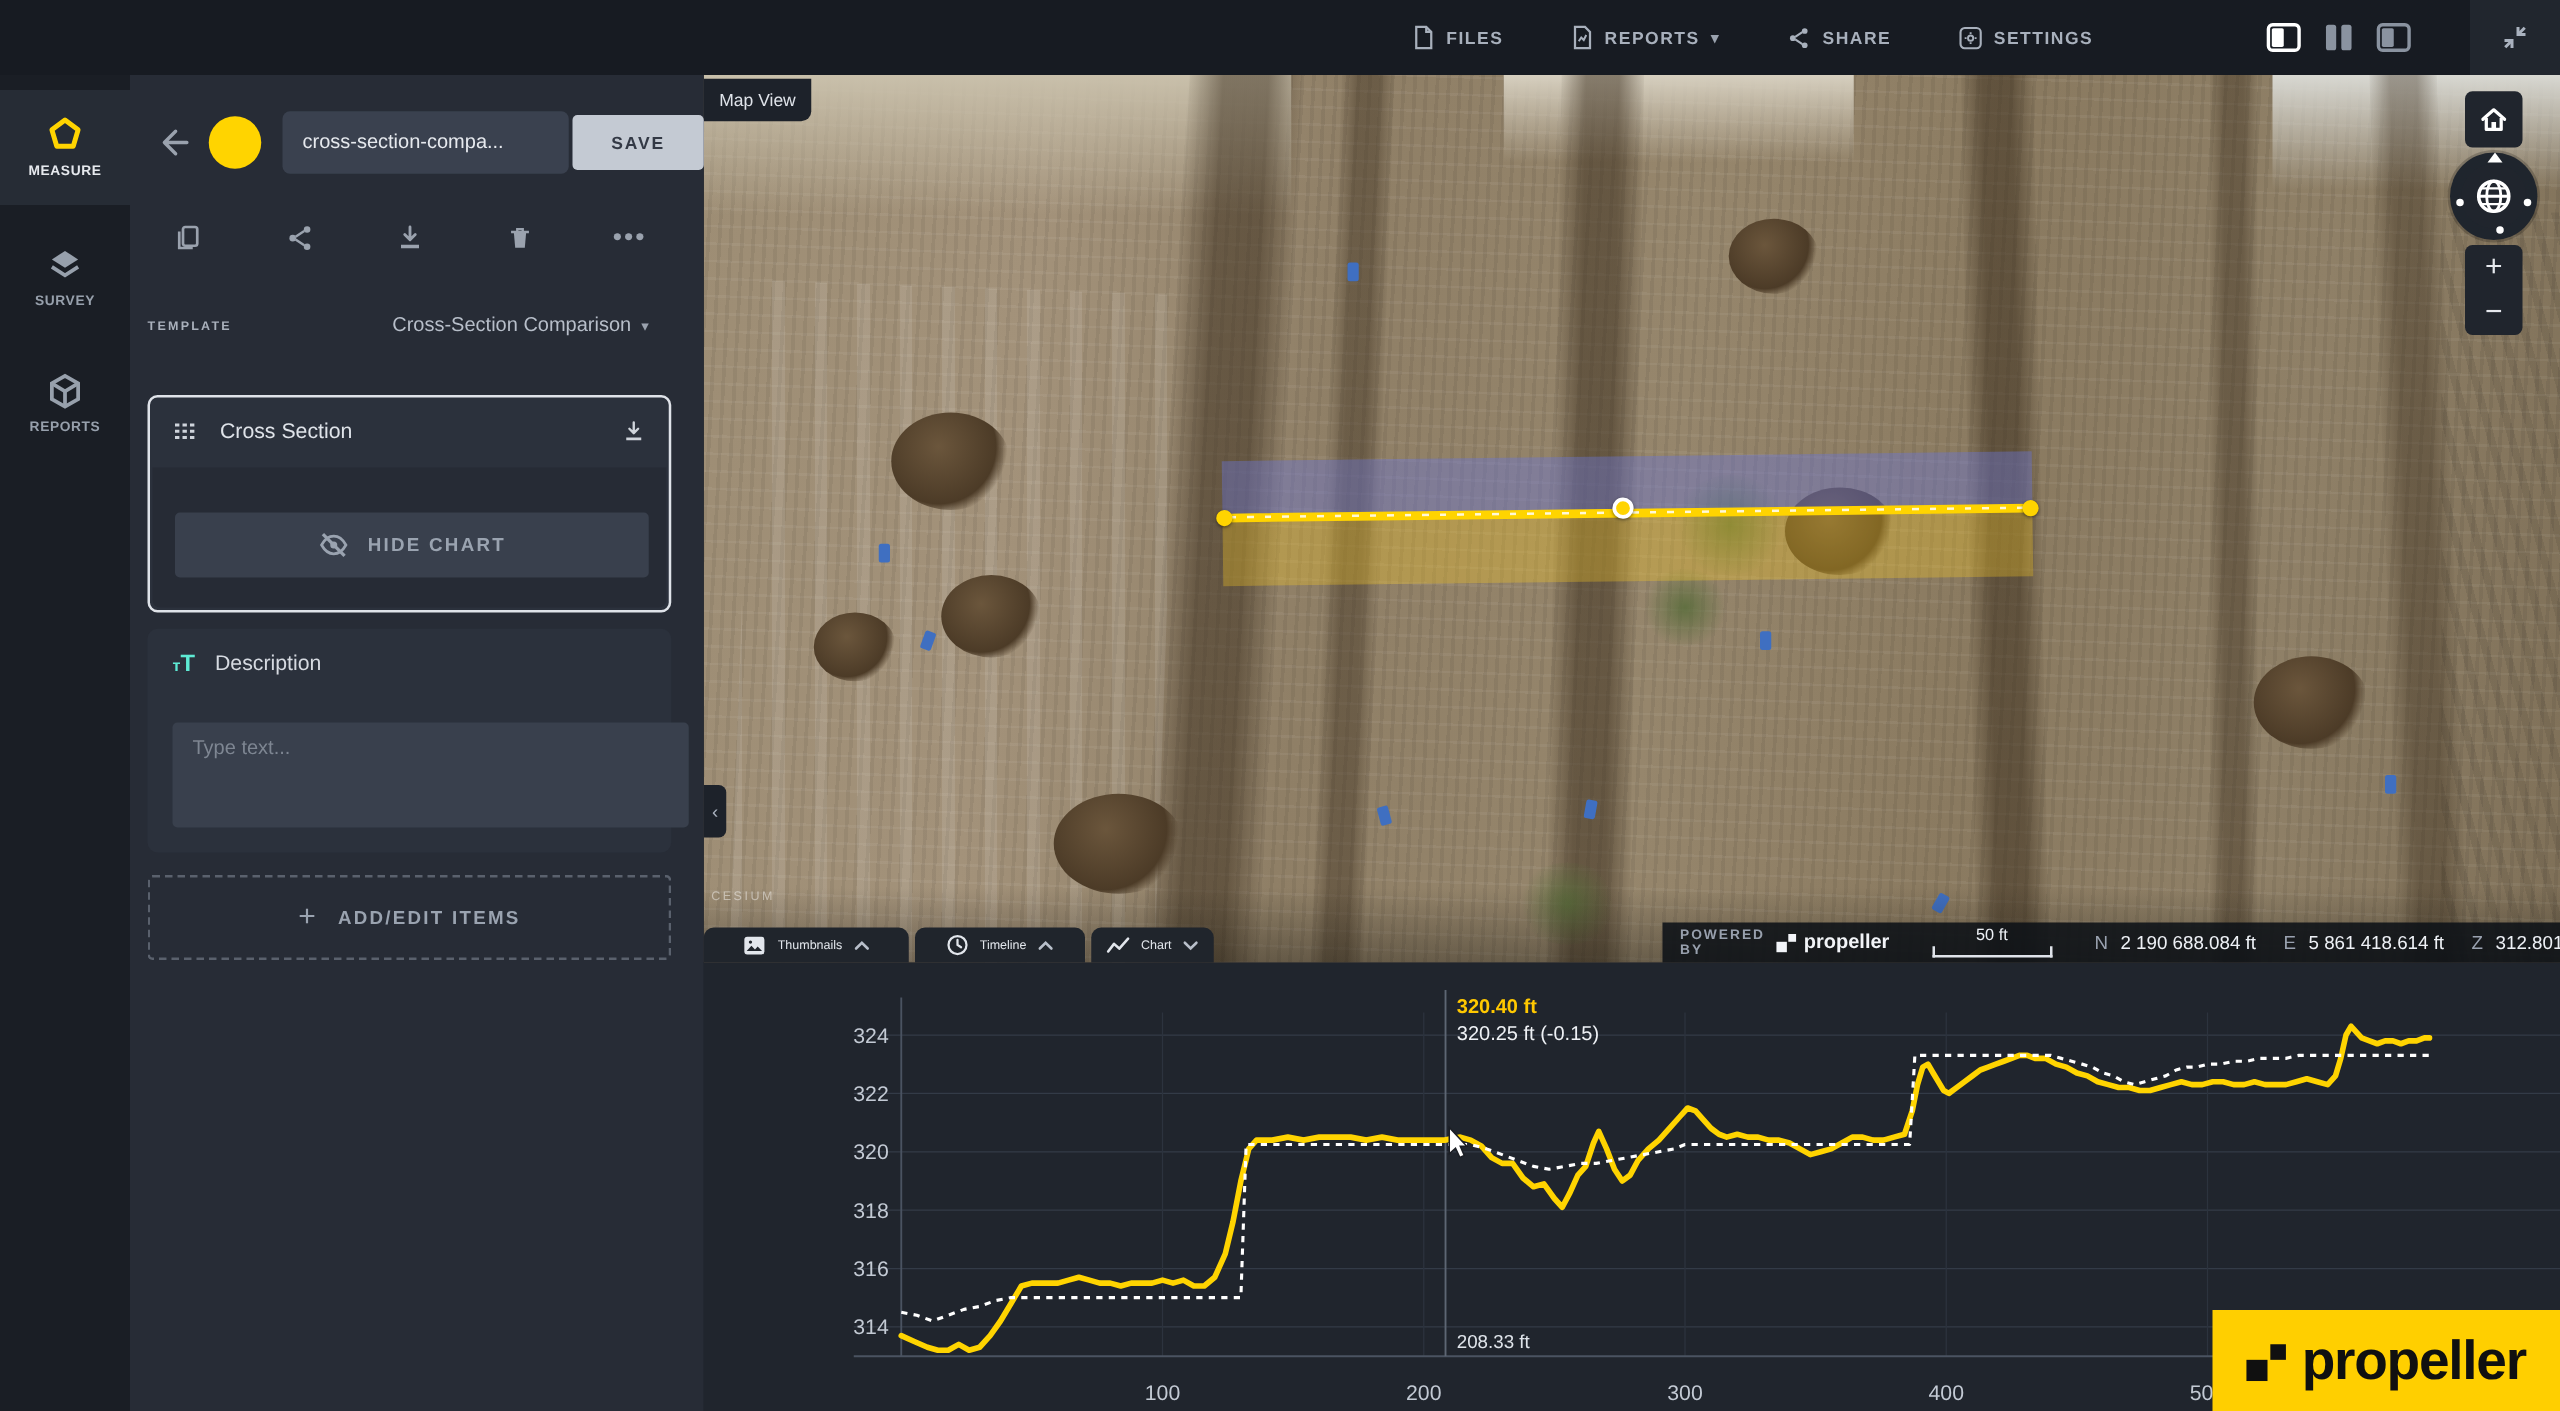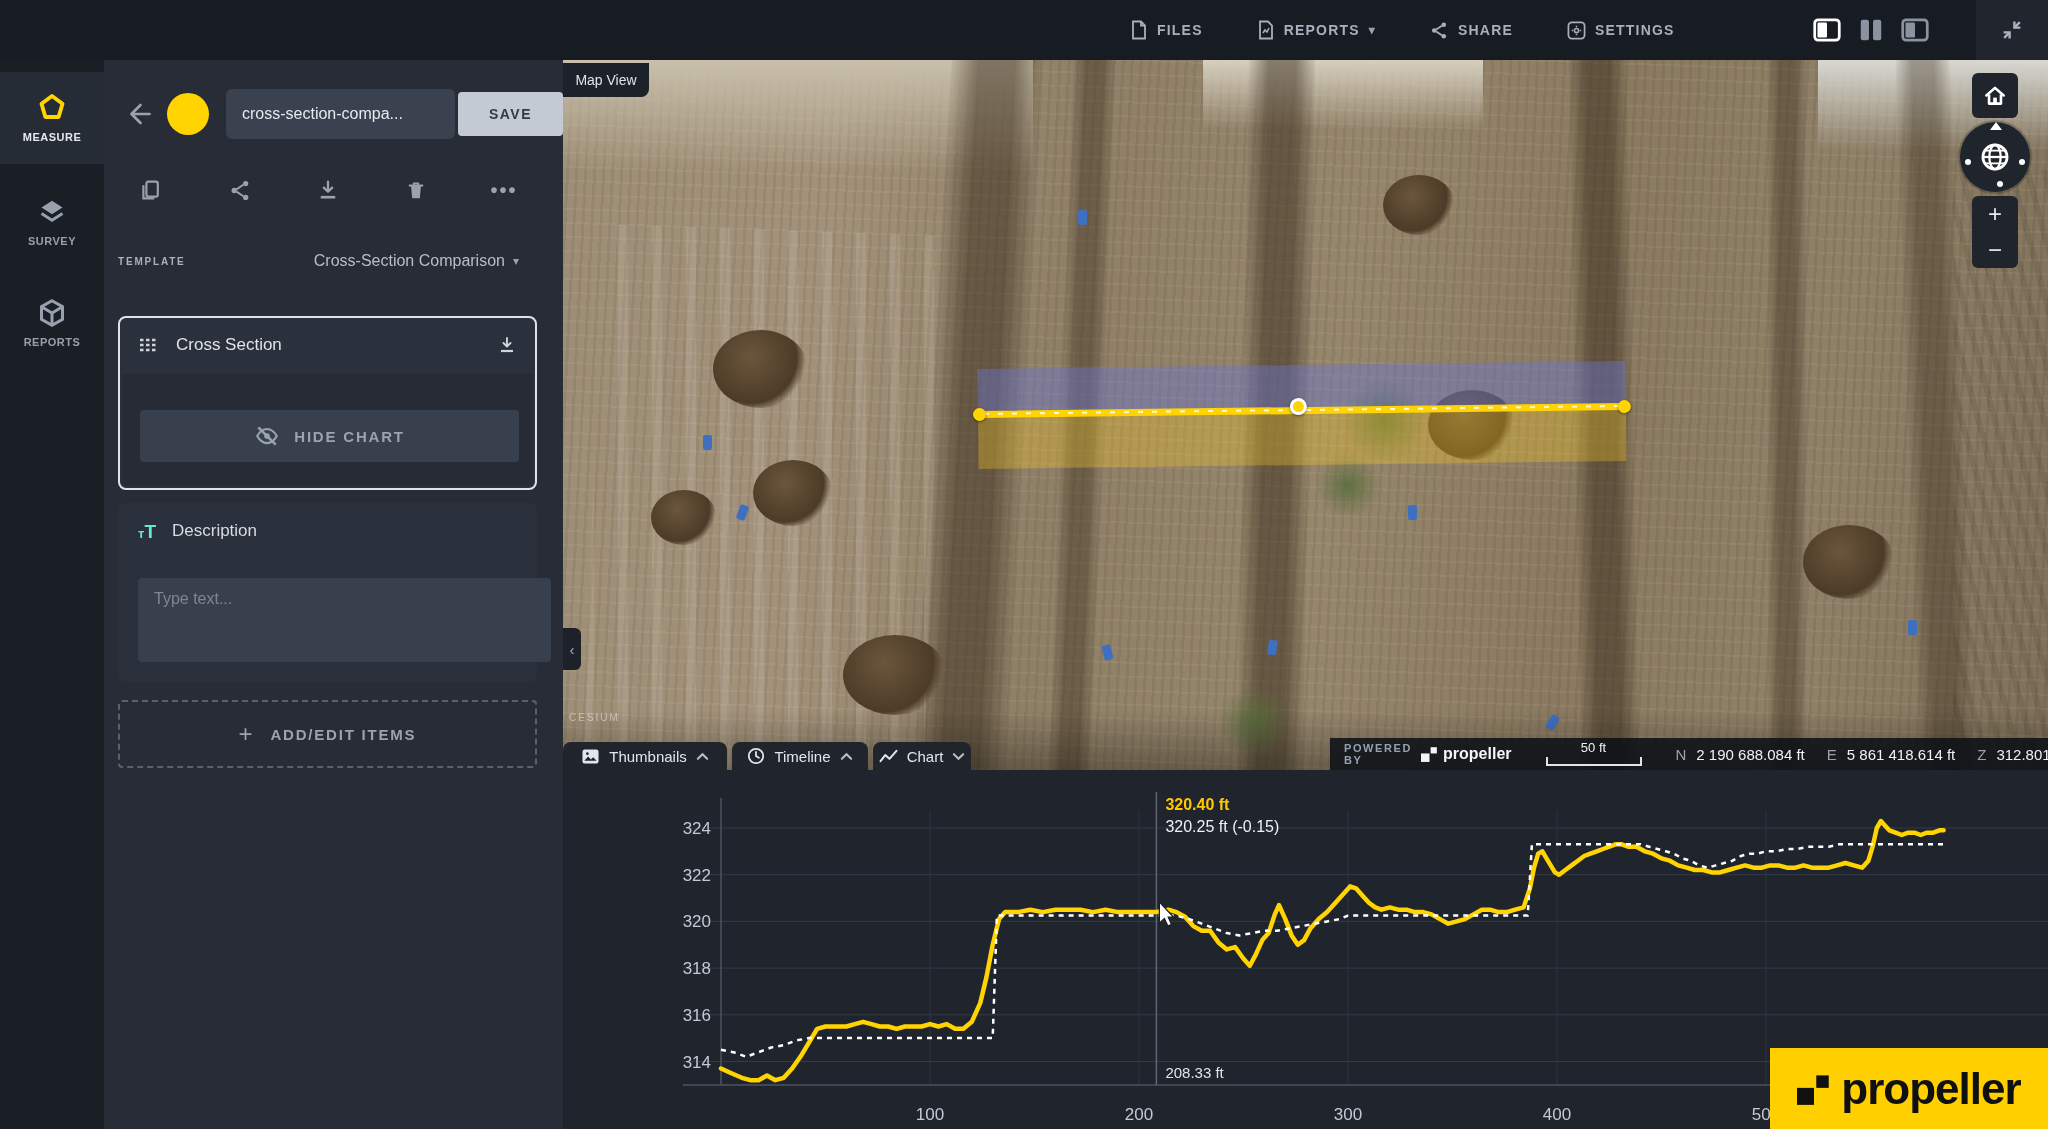--- a/index.html
+++ b/index.html
@@ -131,21 +131,21 @@
   .compass .d-l{left:-4px;top:28px}.compass .d-r{right:-4px;top:28px}.compass .d-b{bottom:-4px;left:28px}
   .compass .tri{position:absolute;top:-9px;left:21px;width:0;height:0;border-left:6px solid transparent;
     border-right:6px solid transparent;border-bottom:8px solid #fff}
   .zoom-ctl{position:absolute;left:1409px;top:136px;width:46px;height:72px;background:#20252d;
     border-radius:6px;color:#e6e9ee;z-index:6;display:flex;flex-direction:column}
   .zoom-ctl button{flex:1;background:none;border:none;color:#e6e9ee;font-size:24px;cursor:pointer;
     font-family:"Liberation Sans",sans-serif;line-height:1}
 
   
   .dock-tab{position:absolute;top:742px;height:28px;background:#20252c;border-radius:8px 8px 0 0;
-    display:flex;align-items:center;justify-content:center;gap:9px;color:#e2e6ec;font-size:15px;
+    display:flex;align-items:center;justify-content:center;gap:9px;color:#e2e6ec;font-size:10px;
     cursor:pointer;z-index:25}
   .tab-thumbs{left:563px;width:164px}
   .tab-timeline{left:732px;width:136px}
   .tab-chart{left:873px;width:98px}
   .chev{color:#b8bfca}
 
   .status-bar{position:absolute;left:1330px;top:738px;width:718px;height:32px;
     background:rgba(13,17,23,.88);display:flex;align-items:center;padding:4px 14px;z-index:25}
   .powered{color:#98a0ad;font-size:11px;font-weight:bold;letter-spacing:1.6px}
   .brand-sm{display:flex;align-items:center;gap:5px;margin-left:9px;color:#f2f4f8;

